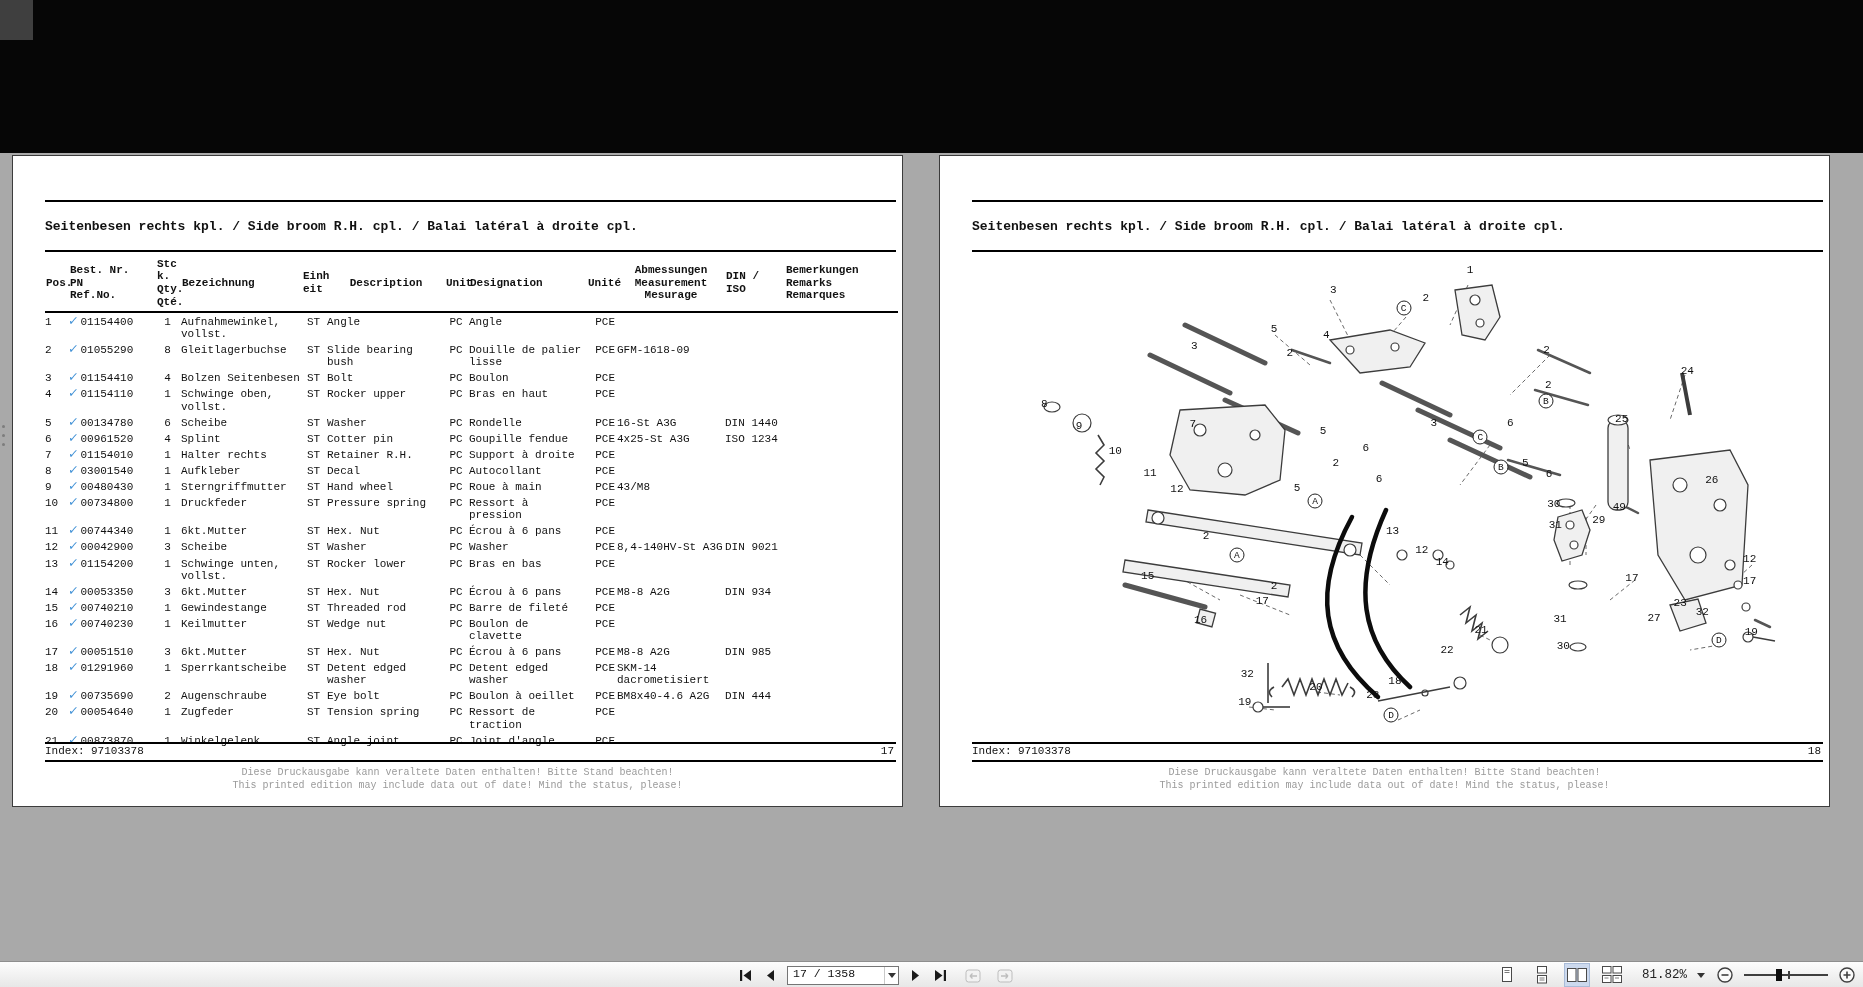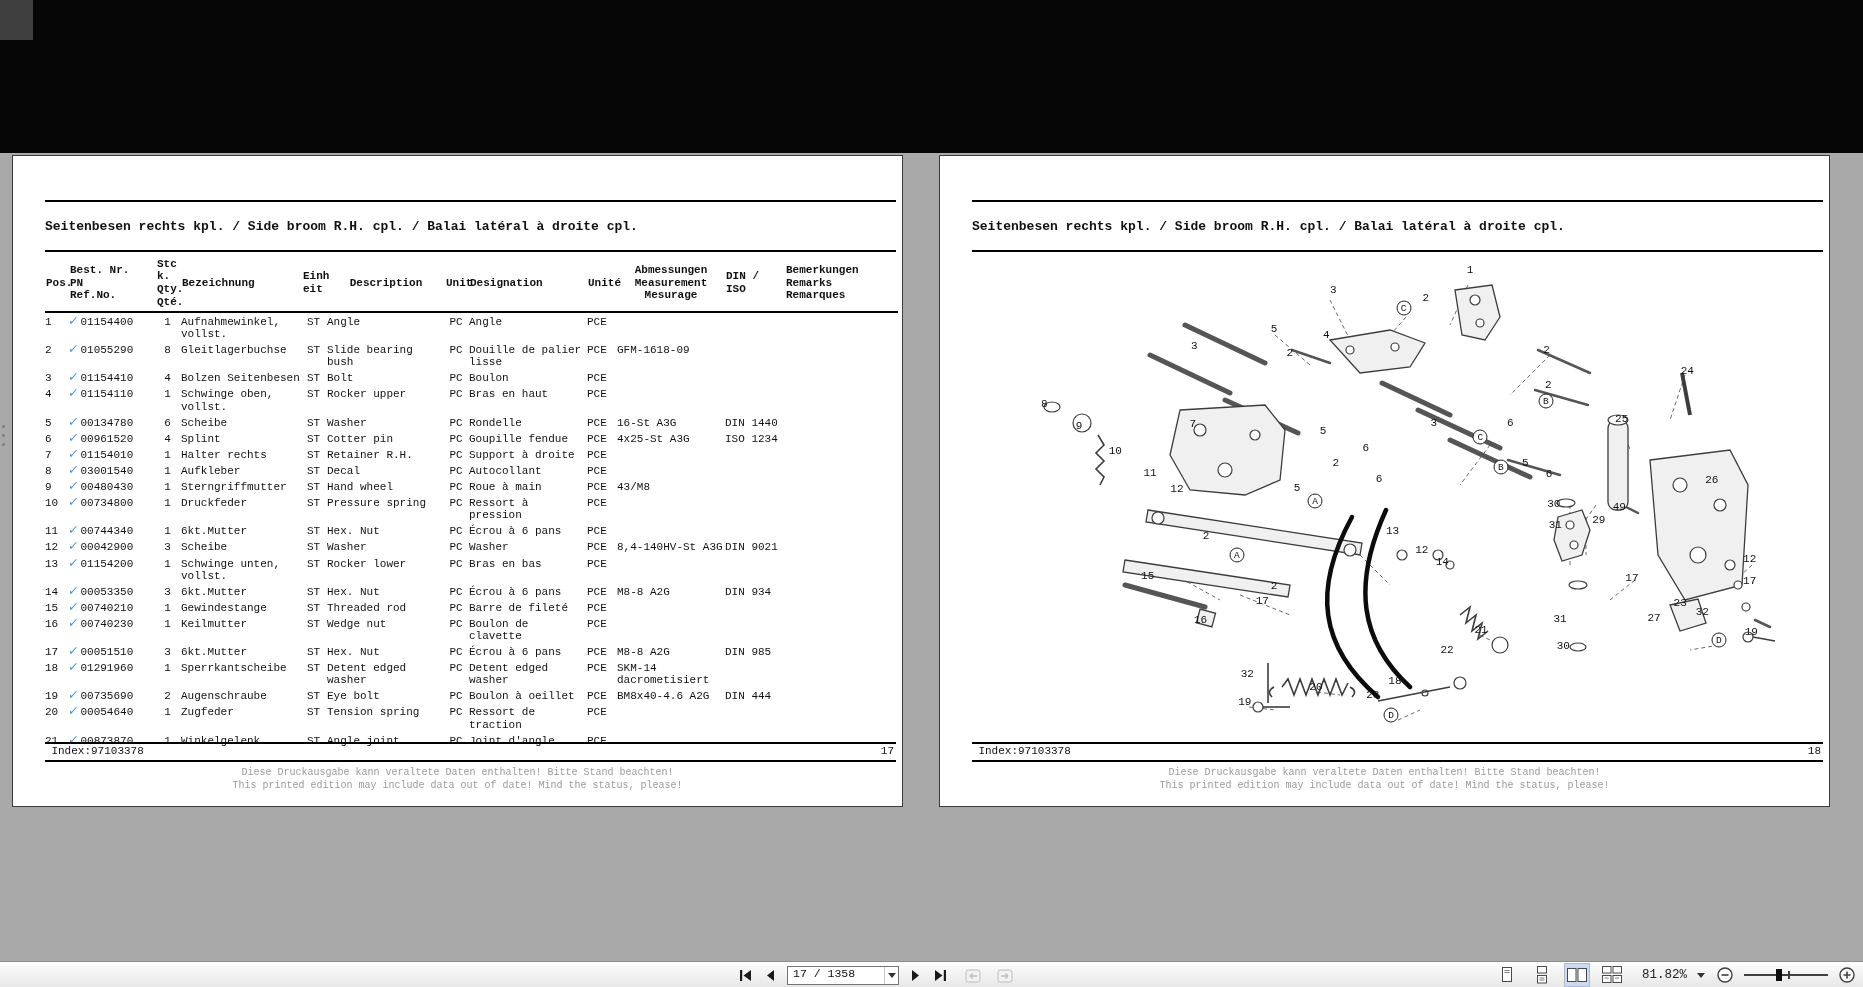--- a/index.html
+++ b/index.html
@@ -17,33 +17,33 @@
   .page{position:absolute;top:2px;width:891px;height:652px;background:#fff;border:1px solid #3c3c3c;}
   .page-left{left:12px;}
   .page-right{left:939px;}
   .rule{position:absolute;left:32px;right:6px;background:#000;}
   .rule-top{top:44px;height:2px;}
   .rule-title{top:94px;height:1.5px;}
   .rule-idx-top{top:586px;height:2px;}
   .rule-idx-bot{top:604px;height:2px;}
   .pg-title{position:absolute;left:32px;top:63px;font-size:13px;font-weight:bold;color:#111;}
   .idx-line{position:absolute;left:32px;right:6px;top:589px;font-size:11px;color:#111;}
-  .idx-line .lbl{display:inline-block;width:46px;text-align:right;}
+  .idx-line .lbl{display:inline-block;width:46px;}
   .pgnum{position:absolute;right:2px;top:0;}
   .disclaimer{position:absolute;left:0;right:0;top:610px;text-align:center;font-size:10px;
               color:#9a9a9a;line-height:13px;}
   
   .parts-table{position:absolute;left:32px;right:6px;top:99px;border-collapse:collapse;table-layout:fixed;
                width:853px;font-size:11px;color:#111;}
   .parts-table th{font-weight:bold;vertical-align:middle;white-space:pre-line;line-height:1.15;
                   height:57px;border-bottom:2.5px solid #000;padding:0 1px;text-align:left;}
   .parts-table td{vertical-align:top;padding:3px 2px 1px 0;line-height:1.1;}
   .col-pos{width:24px;}  .col-ref{width:87px;} .col-qty{width:25px;text-align:center;}
   .col-de{width:121px;}  .col-ude{width:25px;text-align:center;} .col-en{width:118px;}
-  .col-uen{width:24px;text-align:center;} .col-fr{width:118px;} .col-ufr{width:30px;text-align:left;}
+  .col-uen{width:24px;text-align:center;} .col-fr{width:118px;} .col-ufr{width:30px;text-align:right;}
   .col-dim{width:108px;} .col-din{width:60px;} .col-rem{width:113px;}
   th.col-en,th.col-dim{text-align:center;}
   .chk{color:var(--check-color,#4191d6);font-weight:bold;font-size:14px;line-height:10px;
        display:inline-block;transform:skewX(-8deg);margin-right:3px;}
   
   .diagram{position:absolute;left:90px;top:99px;width:790px;height:500px;}
   .diagram svg{position:absolute;left:0;top:0;}
   .callout{position:absolute;transform:translate(-50%,-50%);font-size:11px;color:#111;white-space:nowrap;}
   .callout.circ{width:15px;height:15px;border:1.2px solid #222;border-radius:50%;font-size:9.5px;
                 line-height:13px;text-align:center;background:#fff;}

